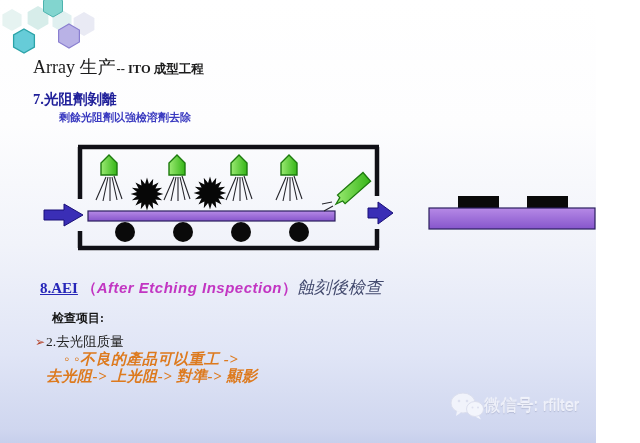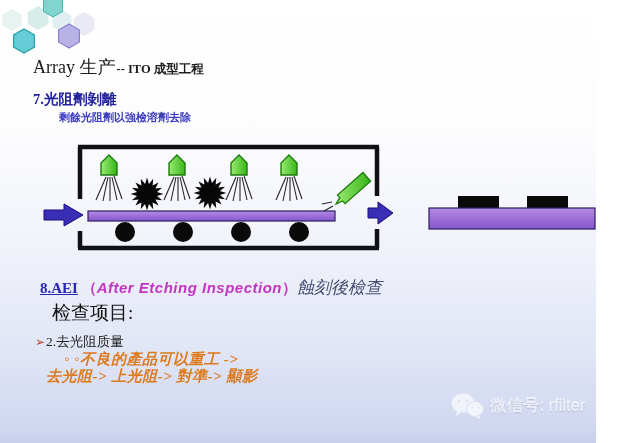--- a/index.html
+++ b/index.html
@@ -19,31 +19,31 @@
 
   .h7{left:33px;top:90px;font-size:14.5px;font-weight:bold;color:var(--heading-navy);white-space:nowrap;text-align:right;}
   .h7sub{left:59px;top:110px;font-size:11px;font-weight:bold;color:var(--heading-blue);white-space:nowrap;}
 
   .sec8-line{left:40px;top:276px;white-space:nowrap;font-size:15px;}
   .sec8-label{font-weight:bold;text-decoration:underline;color:var(--aei-blue);}
   .sec8-paren{color:var(--magenta);font-weight:bold;}
   .sec8-english{color:var(--magenta);font-weight:bold;font-style:italic;font-family:"Liberation Sans","DejaVu Sans",sans-serif;font-size:15px;letter-spacing:.5px;}
   .sec8-tail{color:var(--tail-slate);font-style:italic;font-size:17px;}
 
-  .check-title{left:52px;top:300px;font-size:19px;font-weight:normal;color:#151515;white-space:nowrap;}
+  .check-title{left:52px;top:310px;font-size:12px;font-weight:bold;color:#151515;white-space:nowrap;}
   .bullet-row{left:35px;font-size:13.5px;color:#242424;white-space:nowrap;}
   .bullet-row .tick{color:var(--bullet-red);font-size:12px;margin-right:1px;font-family:"DejaVu Sans",sans-serif;}
   .b1{top:315px;} .b2{top:333px;}
 
   .note{font-weight:bold;font-style:italic;color:var(--orange);font-size:15px;white-space:nowrap;letter-spacing:.5px;}
   .note1{left:64px;top:350px;}
   .note2{left:46px;top:367px;}
 
   
-  .watermark{left:450px;top:392px;display:flex;align-items:center;gap:6px;
+  .watermark{left:450px;top:392px;display:flex;align-items:center;
     color:#eff1fa;font-size:16.5px;font-family:"Liberation Sans","DejaVu Sans",sans-serif;
     text-shadow:0 1px 1px rgba(140,146,175,.45), 0 -1px 1px rgba(255,255,255,.8);
     white-space:nowrap;}
 
   
   svg{display:block;}
   .diagram-svg{left:0;top:0;pointer-events:none;}
   .chamber-wall{stroke:#101016;stroke-width:4.5;fill:none;}
   .bar-stroke{stroke:var(--substrate-stroke);stroke-width:1.2;}
   .gear{fill:#070707;}

